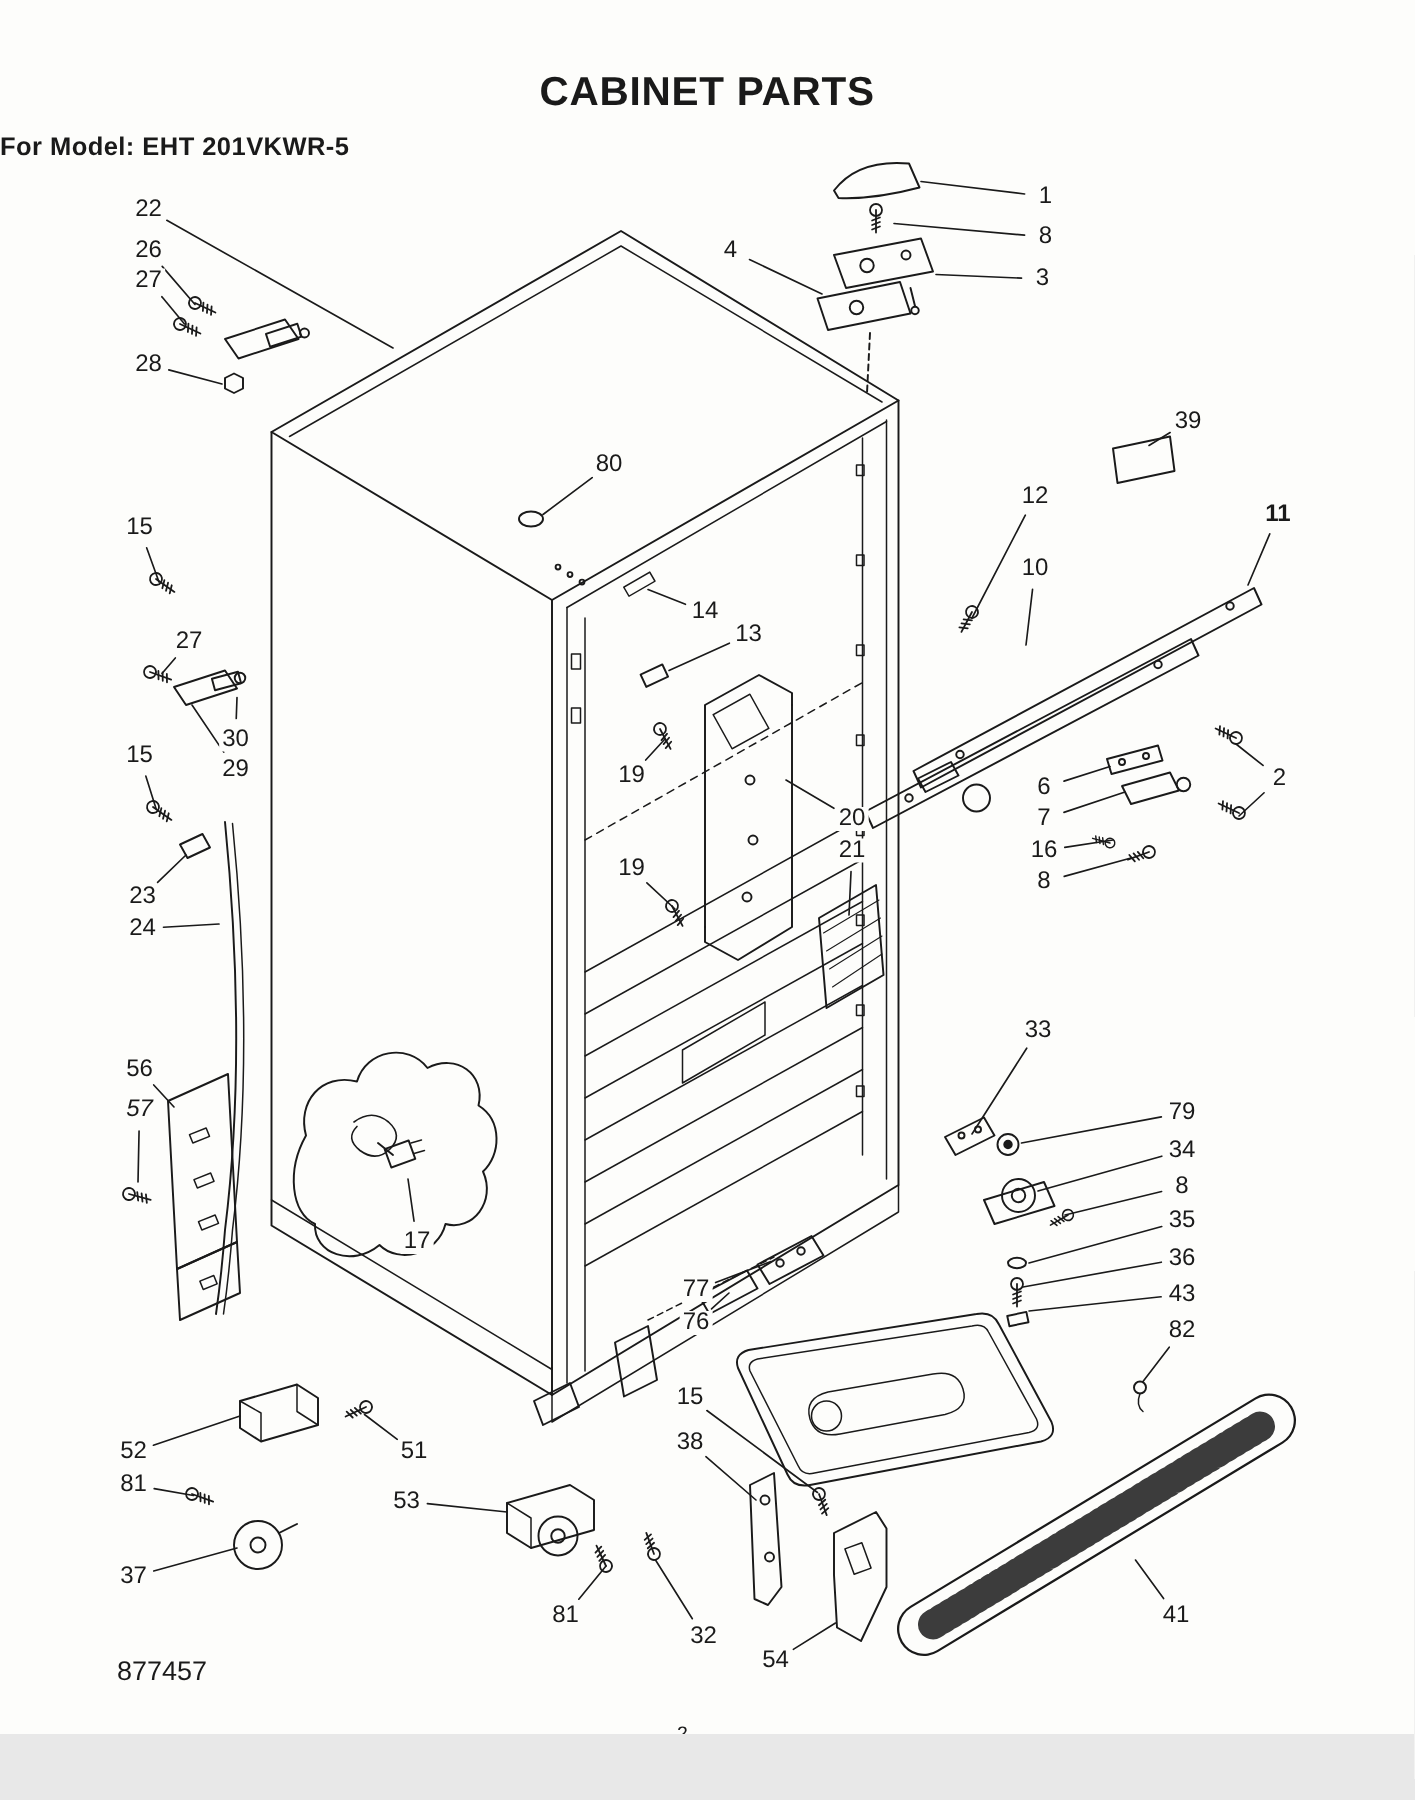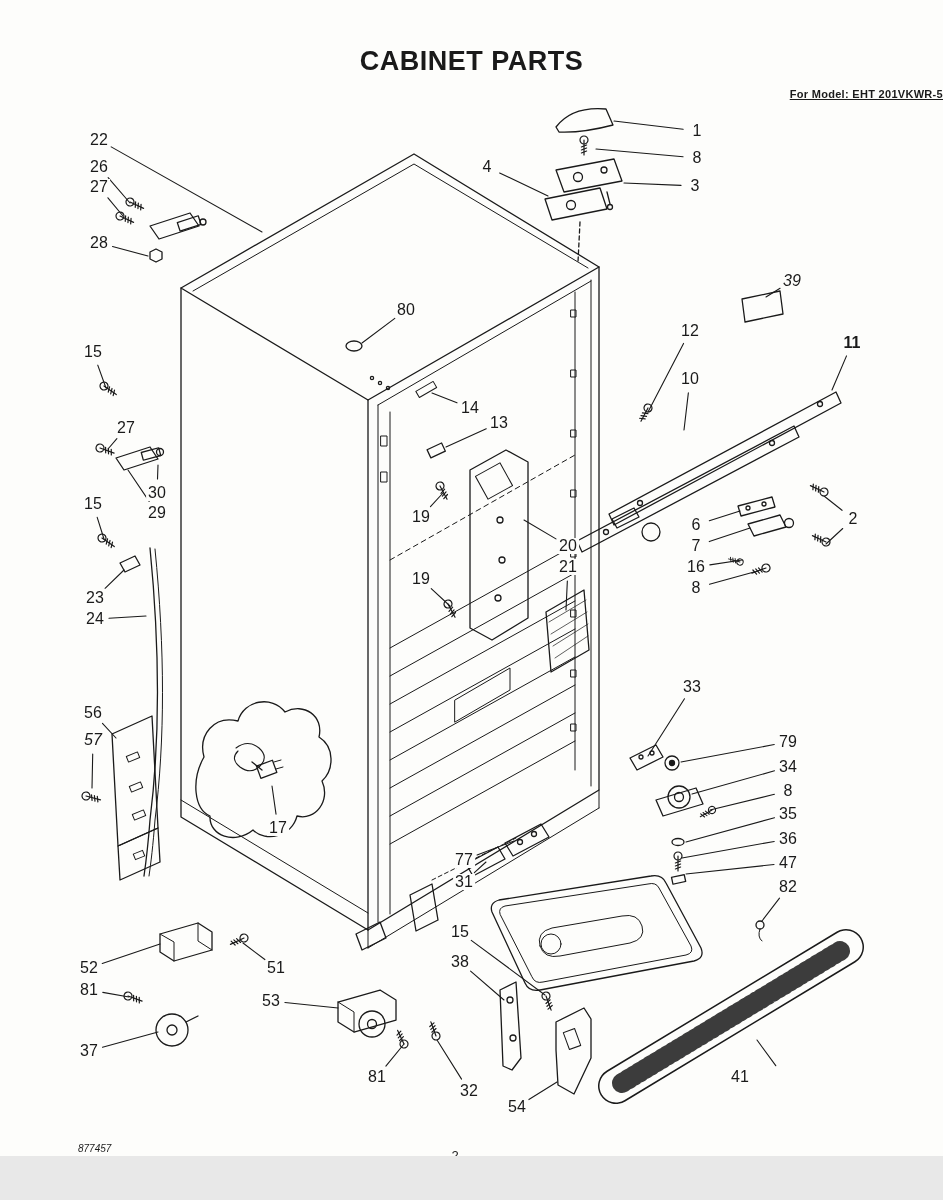--- a/index.html
+++ b/index.html
@@ -17,42 +17,42 @@
     color:var(--ink);
   }
   .doc-title{
     position:absolute;top:46px;left:0;width:943px;
     text-align:center;
     font-size:27px;font-weight:bold;letter-spacing:.5px;
     margin:0;
   }
   .doc-subtitle{
     position:absolute;top:88px;left:0;width:943px;
-    text-align:right;
-    font-size:11px;font-weight:bold;letter-spacing:.3px;text-decoration:underline;
+    text-align:left;
+    font-size:17px;font-weight:bold;letter-spacing:.3px;
   }
   .diagram-area{position:absolute;inset:0;}
   #diagram-art{position:absolute;left:0;top:0;width:943px;height:1200px;}
   #leader-lines line{stroke:var(--ink);stroke-width:1.1;}
   #callout-labels{position:absolute;inset:0;pointer-events:none;}
   .callout{
     position:absolute;
     transform:translate(-50%,-50%);
     font-size:16px;font-weight:normal;
     color:var(--ink);
     white-space:nowrap;
     background:var(--paper);
     padding:0 2px;
     line-height:1;
   }
   .ordering-note{
     position:absolute;top:1116px;left:455px;transform:translateX(-50%);
     font-size:11.5px;font-weight:bold;letter-spacing:2.2px;white-space:nowrap;
   }
-  .doc-number{position:absolute;top:1143px;left:78px;font-size:10px;font-style:italic;}
+  .doc-number{position:absolute;top:1104px;left:78px;font-size:18px;}
   .page-number{position:absolute;top:1148px;left:455px;transform:translateX(-50%);font-size:13px;}
   .plate-code{
     position:absolute;top:1168px;left:458px;transform:translateX(-50%) rotate(-2deg);
     font-family:"DejaVu Serif",serif;font-style:italic;font-size:16px;letter-spacing:1px;
   }
 </style>
 </head>
 <body>
 
 <div class="page">
@@ -337,21 +337,21 @@
     <div id="callout-labels">
         <div class="callout" style="left: 697px; top: 131px;">1</div>
         <div class="callout" style="left: 697px; top: 158px;">8</div>
         <div class="callout" style="left: 695px; top: 186px;">3</div>
         <div class="callout" style="left: 487px; top: 167px;">4</div>
         <div class="callout" style="left: 99px; top: 140px;">22</div>
         <div class="callout" style="left: 99px; top: 167px;">26</div>
         <div class="callout" style="left: 99px; top: 187px;">27</div>
         <div class="callout" style="left: 99px; top: 243px;">28</div>
         <div class="callout" style="left: 406px; top: 310px;">80</div>
-        <div class="callout" style="left: 792px; top: 281px; font-style: italic;">39</div>
+        <div class="callout" style="left: 792px; top: 281px;">39</div>
         <div class="callout" style="left: 690px; top: 331px;">12</div>
         <div class="callout" style="left: 852px; top: 343px; font-weight: bold;">11</div>
         <div class="callout" style="left: 690px; top: 379px;">10</div>
         <div class="callout" style="left: 93px; top: 352px;">15</div>
         <div class="callout" style="left: 470px; top: 408px;">14</div>
         <div class="callout" style="left: 499px; top: 423px;">13</div>
         <div class="callout" style="left: 126px; top: 428px;">27</div>
         <div class="callout" style="left: 157px; top: 493px;">30</div>
         <div class="callout" style="left: 157px; top: 513px;">29</div>
         <div class="callout" style="left: 421px; top: 517px;">19</div>
@@ -367,36 +367,36 @@
         <div class="callout" style="left: 95px; top: 598px;">23</div>
         <div class="callout" style="left: 95px; top: 619px;">24</div>
         <div class="callout" style="left: 93px; top: 713px;">56</div>
         <div class="callout" style="left: 93px; top: 740px; font-style: italic;">57</div>
         <div class="callout" style="left: 692px; top: 687px;">33</div>
         <div class="callout" style="left: 788px; top: 742px;">79</div>
         <div class="callout" style="left: 788px; top: 767px;">34</div>
         <div class="callout" style="left: 788px; top: 791px;">8</div>
         <div class="callout" style="left: 788px; top: 814px;">35</div>
         <div class="callout" style="left: 788px; top: 839px;">36</div>
-        <div class="callout" style="left: 788px; top: 863px;">47</div>
+        <div class="callout" style="left: 788px; top: 863px;">43</div>
         <div class="callout" style="left: 788px; top: 887px;">82</div>
         <div class="callout" style="left: 278px; top: 828px;">17</div>
         <div class="callout" style="left: 464px; top: 860px;">77</div>
-        <div class="callout" style="left: 464px; top: 882px;">31</div>
+        <div class="callout" style="left: 464px; top: 882px;">76</div>
         <div class="callout" style="left: 460px; top: 932px;">15</div>
         <div class="callout" style="left: 460px; top: 962px;">38</div>
         <div class="callout" style="left: 89px; top: 968px;">52</div>
         <div class="callout" style="left: 276px; top: 968px;">51</div>
         <div class="callout" style="left: 89px; top: 990px;">81</div>
         <div class="callout" style="left: 271px; top: 1001px;">53</div>
         <div class="callout" style="left: 89px; top: 1051px; text-align: right;">37</div>
         <div class="callout" style="left: 377px; top: 1077px;">81</div>
         <div class="callout" style="left: 469px; top: 1091px;">32</div>
         <div class="callout" style="left: 517px; top: 1107px;">54</div>
-        <div class="callout" style="left: 740px; top: 1077px;">41</div>
+        <div class="callout" style="left: 784px; top: 1077px;">41</div>
       </div>
   </div>
 
   <div class="doc-number">877457</div>
   <div class="page-number">2</div>
   <div class="plate-code">204-C-2</div>
 
 </div>
 
 </body></html>

